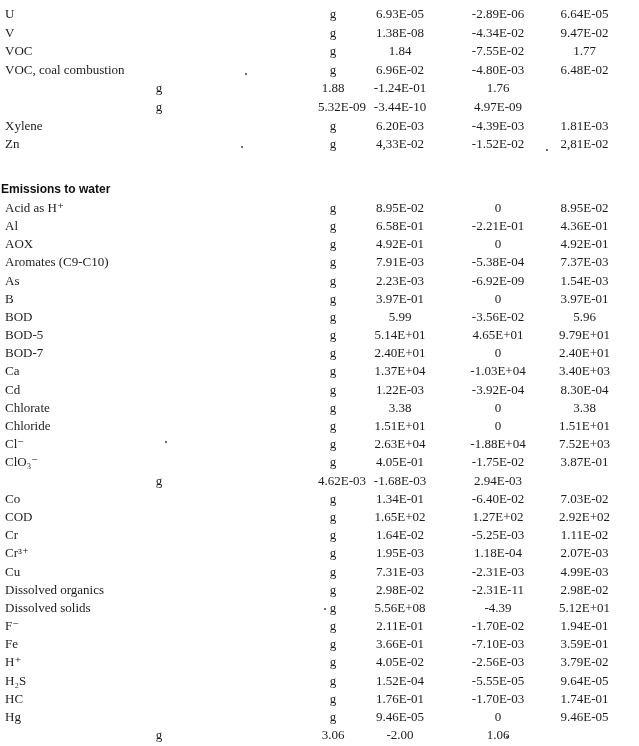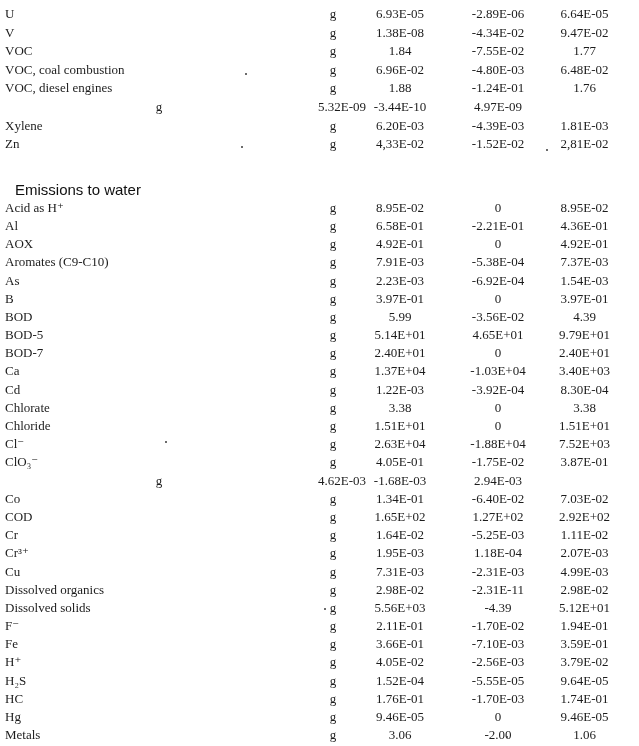--- a/index.html
+++ b/index.html
@@ -36,24 +36,24 @@
   }
   .name {
     padding-left: 5px;
     text-align: left;
   }
   .unit, .val {
     text-align: center;
   }
   .section-header {
     font-family: "Liberation Sans", "DejaVu Sans", sans-serif;
-    font-weight: normal;
-    font-size: 15px;
+    font-weight: bold;
+    font-size: 12px;
     color: #101010;
-    margin: 26px 0 0 15px;
+    margin: 26px 0 0 1px;
     height: 19px;
     line-height: 19px;
   }
   .speck {
     position: absolute;
     width: 2px;
     height: 2px;
     background: #3a3a3a;
     border-radius: 50%;
   }
@@ -86,21 +86,20 @@
         <span class="cell val">1.77</span>
       </div>
       <div class="row">
         <span class="cell name">VOC, coal combustion</span>
         <span class="cell unit">g</span>
         <span class="cell val">6.96E-02</span>
         <span class="cell val">-4.80E-03</span>
         <span class="cell val">6.48E-02</span>
       </div>
       <div class="row">
-        <span class="cell name">VOC, diesel engines</span>
         <span class="cell unit">g</span>
         <span class="cell val">1.88</span>
         <span class="cell val">-1.24E-01</span>
         <span class="cell val">1.76</span>
       </div>
       <div class="row">
         <span class="cell unit">g</span>
         <span class="cell val">5.32E-09</span>
         <span class="cell val">-3.44E-10</span>
         <span class="cell val">4.97E-09</span>
@@ -149,36 +148,36 @@
         <span class="cell name">Aromates (C9-C10)</span>
         <span class="cell unit">g</span>
         <span class="cell val">7.91E-03</span>
         <span class="cell val">-5.38E-04</span>
         <span class="cell val">7.37E-03</span>
       </div>
       <div class="row">
         <span class="cell name">As</span>
         <span class="cell unit">g</span>
         <span class="cell val">2.23E-03</span>
-        <span class="cell val">-6.92E-04</span>
+        <span class="cell val">-6.92E-09</span>
         <span class="cell val">1.54E-03</span>
       </div>
       <div class="row">
         <span class="cell name">B</span>
         <span class="cell unit">g</span>
         <span class="cell val">3.97E-01</span>
         <span class="cell val">0</span>
         <span class="cell val">3.97E-01</span>
       </div>
       <div class="row">
         <span class="cell name">BOD</span>
         <span class="cell unit">g</span>
         <span class="cell val">5.99</span>
         <span class="cell val">-3.56E-02</span>
-        <span class="cell val">4.39</span>
+        <span class="cell val">5.96</span>
       </div>
       <div class="row">
         <span class="cell name">BOD-5</span>
         <span class="cell unit">g</span>
         <span class="cell val">5.14E+01</span>
         <span class="cell val">4.65E+01</span>
         <span class="cell val">9.79E+01</span>
       </div>
       <div class="row">
         <span class="cell name">BOD-7</span>
@@ -273,21 +272,21 @@
       <div class="row">
         <span class="cell name">Dissolved organics</span>
         <span class="cell unit">g</span>
         <span class="cell val">2.98E-02</span>
         <span class="cell val">-2.31E-11</span>
         <span class="cell val">2.98E-02</span>
       </div>
       <div class="row">
         <span class="cell name">Dissolved solids</span>
         <span class="cell unit">g</span>
-        <span class="cell val">5.56E+03</span>
+        <span class="cell val">5.56E+08</span>
         <span class="cell val">-4.39</span>
         <span class="cell val">5.12E+01</span>
       </div>
       <div class="row">
         <span class="cell name">F⁻</span>
         <span class="cell unit">g</span>
         <span class="cell val">2.11E-01</span>
         <span class="cell val">-1.70E-02</span>
         <span class="cell val">1.94E-01</span>
       </div>
@@ -320,21 +319,20 @@
         <span class="cell val">1.74E-01</span>
       </div>
       <div class="row">
         <span class="cell name">Hg</span>
         <span class="cell unit">g</span>
         <span class="cell val">9.46E-05</span>
         <span class="cell val">0</span>
         <span class="cell val">9.46E-05</span>
       </div>
       <div class="row">
-        <span class="cell name">Metals</span>
         <span class="cell unit">g</span>
         <span class="cell val">3.06</span>
         <span class="cell val">-2.00</span>
         <span class="cell val">1.06</span>
       </div>
     </section>
 
   <span class="speck" style="left:245px; top:73px;"></span>
   <span class="speck" style="left:241px; top:146px;"></span>
   <span class="speck" style="left:546px; top:149px;"></span>

